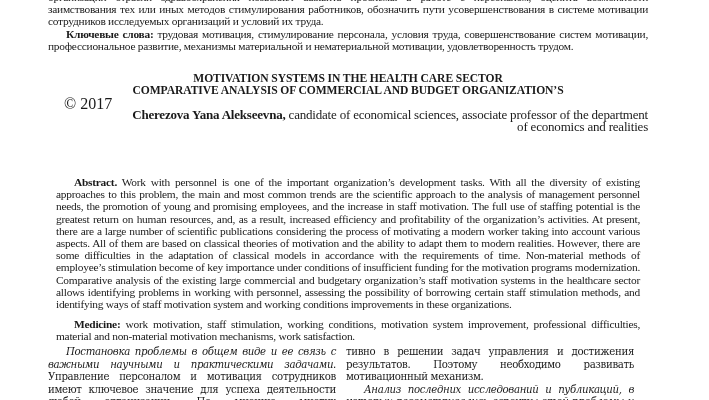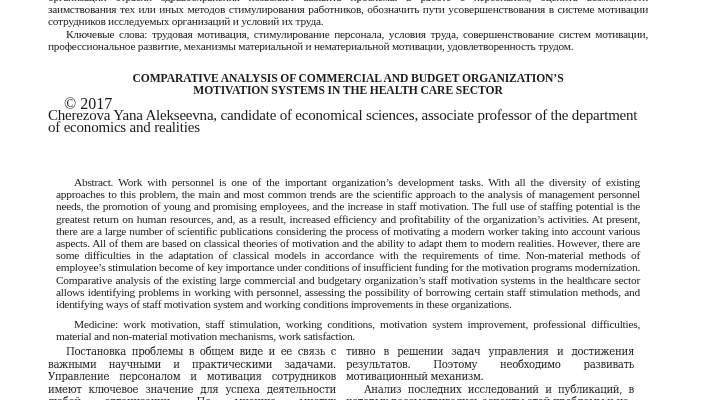--- a/index.html
+++ b/index.html
@@ -18,51 +18,51 @@
   .ru-top { top: -9px; }
   .ru-top p { margin: 0; }
   .title {
     position: absolute; left: 48px; width: 600px; top: 73px;
     text-align: center; font-weight: bold; font-size: 11.6px; line-height: 12px;
     letter-spacing: -0.1px;
   }
   .copyright { position: absolute; left: 64px; top: 98px; font-size: 16px; line-height: 12px; }
   .authors {
     position: absolute; left: 48px; width: 600px; top: 109px;
-    text-align: left; font-size: 15px; line-height: 12.3px; letter-spacing: -0.2px;
+    text-align: right; font-size: 13px; line-height: 12.3px; letter-spacing: -0.2px;
   }
   .authors div { margin: 0; }
   .authors .it { font-style: italic; }
   .abstract-en { top: 168px; }
   .abstract-en p, .keywords-ru p { margin: 8px; }
-  b, .b { font-weight: normal; }
+  b, .b { font-weight: bold; }
   .cols {
     position: absolute; top: 346px; left: 48px; width: 600px;
     font-family: "DejaVu Serif", "Liberation Serif", serif;
     font-size: 10.2px; line-height: 12.6px; letter-spacing: -0.35px;
   }
   .col { position: absolute; top: 0; text-align: justify; }
   .col-left { left: 0; width: 288px; }
   .col-right { left: 298px; width: 288px; }
   .col p { margin: 0; }
-  .col .it { }
+  .col .it { font-style: italic; }
 </style>
 </head>
 <body>
 
 <div class="page">
 
   <div class="abs-block ru-top">
     <p>организаций отрасли здравоохранения позволяет выявить проблемы в работе с персоналом, оценить возможности заимствования тех или иных методов стимулирования работников, обозначить пути усовершенствования в системе мотивации сотрудников исследуемых организаций и условий их труда.</p>
     <p class="indent"><b>Ключевые слова:</b><span> трудовая мотивация, стимулирование персонала, условия труда, совершенствование систем мотивации, профессиональное развитие, механизмы материальной и нематериальной мотивации, удовлетворенность трудом.</span></p>
   </div>
 
   <div class="title">
+    <div>MOTIVATION SYSTEMS IN THE HEALTH CARE SECTOR</div>
     <div>COMPARATIVE ANALYSIS OF COMMERCIAL AND BUDGET ORGANIZATION’S</div>
-    <div>MOTIVATION SYSTEMS IN THE HEALTH CARE SECTOR</div>
   </div>
 
   <div class="copyright">© 2017</div>
 
   <div class="authors">
     <div><b>Cherezova Yana Alekseevna,</b><span> candidate of economical sciences, associate professor of the department</span></div>
     <div>of economics and realities</div>
   </div>
 
   <div class="abs-block abstract-en">

